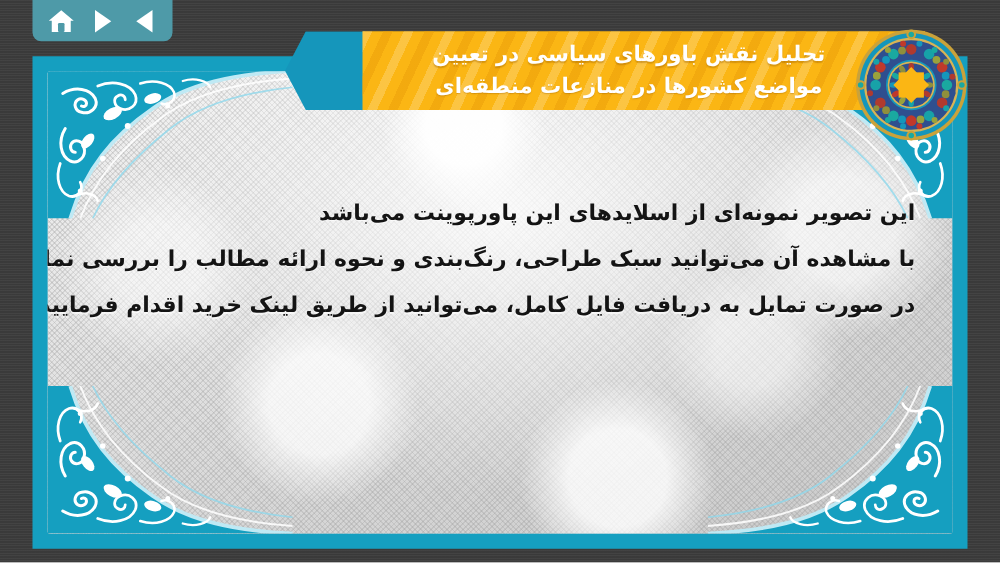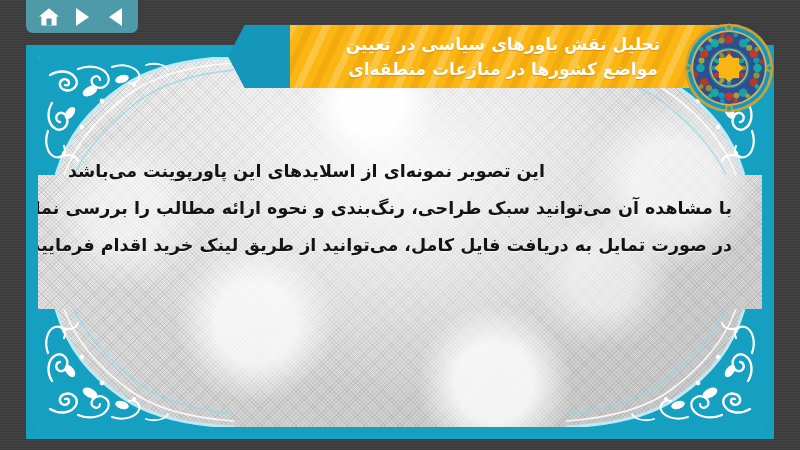--- a/index.html
+++ b/index.html
@@ -117,21 +117,21 @@
   .corner-orn svg { width:100%; height:100%; display:block; }
   .orn-tl { left:0;  top:0; }
   .orn-tr { right:0; top:0;    transform:scaleX(-1); }
   .orn-bl { left:0;  bottom:0; transform:scaleY(-1); }
   .orn-br { right:0; bottom:0; transform:scale(-1,-1); }
 
   
   #body-text {
     position:absolute; left:0; top:96px;
     width:100%;
-    text-align:left;
+    text-align:right;
     z-index:20;
     padding:0 30px;
   }
   #body-text .tline {
     color:#141414;
     font-size:17.5px;
     line-height:37px;
     font-weight:bold;
     white-space:nowrap;
     text-shadow:0 1px 0 rgba(255,255,255,.65);

